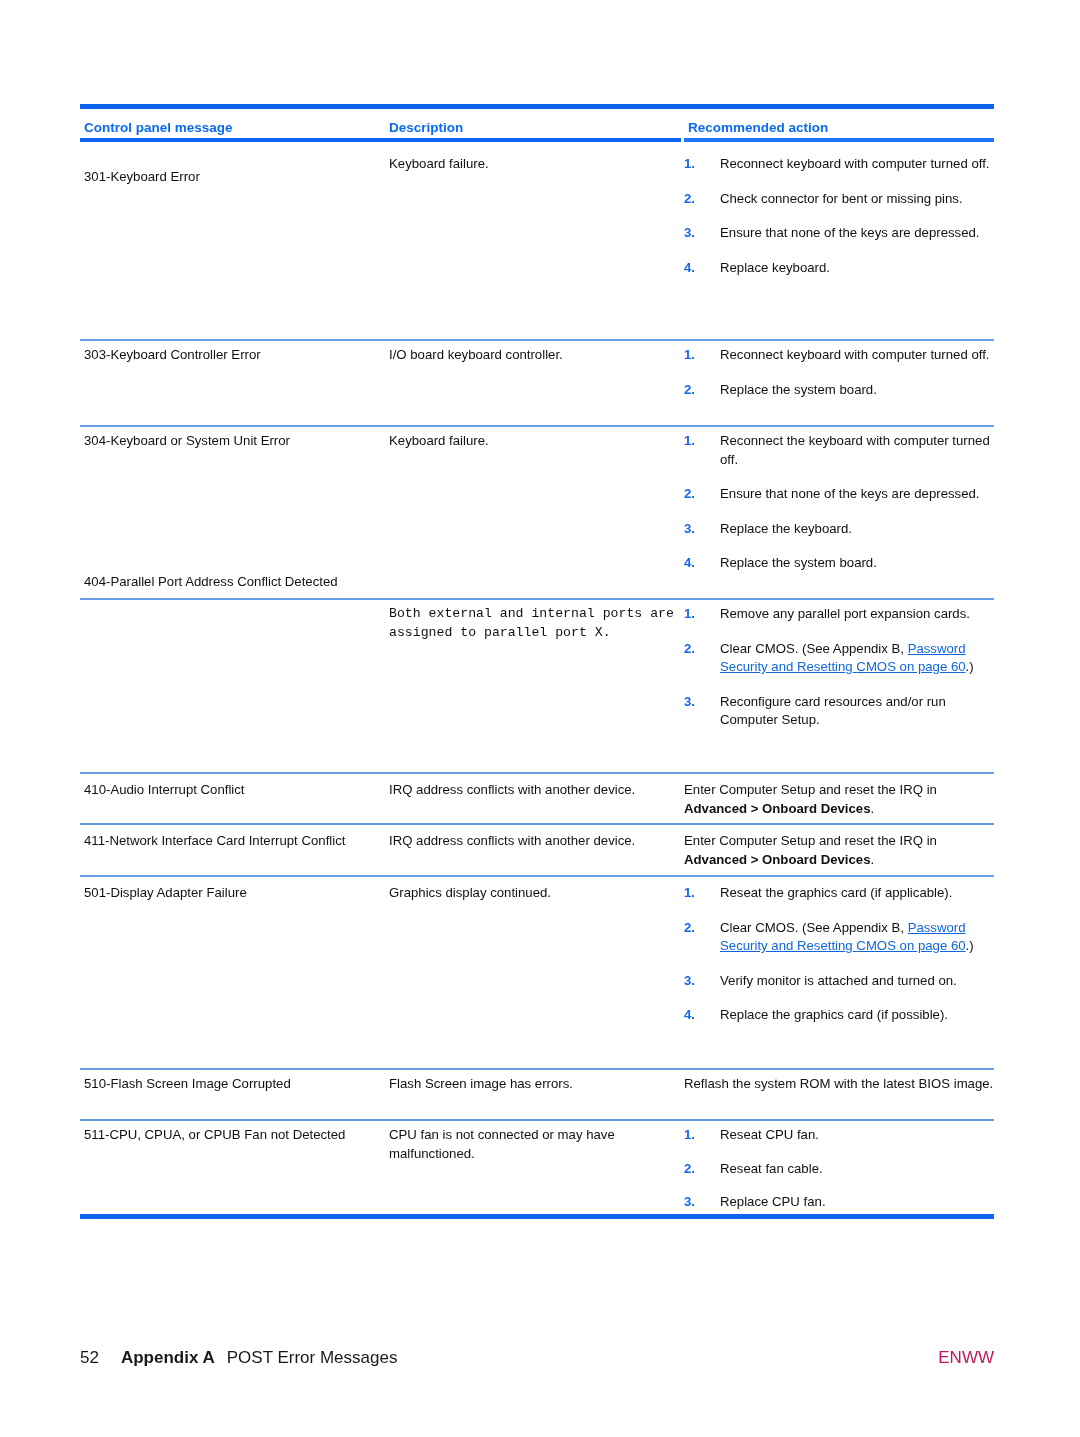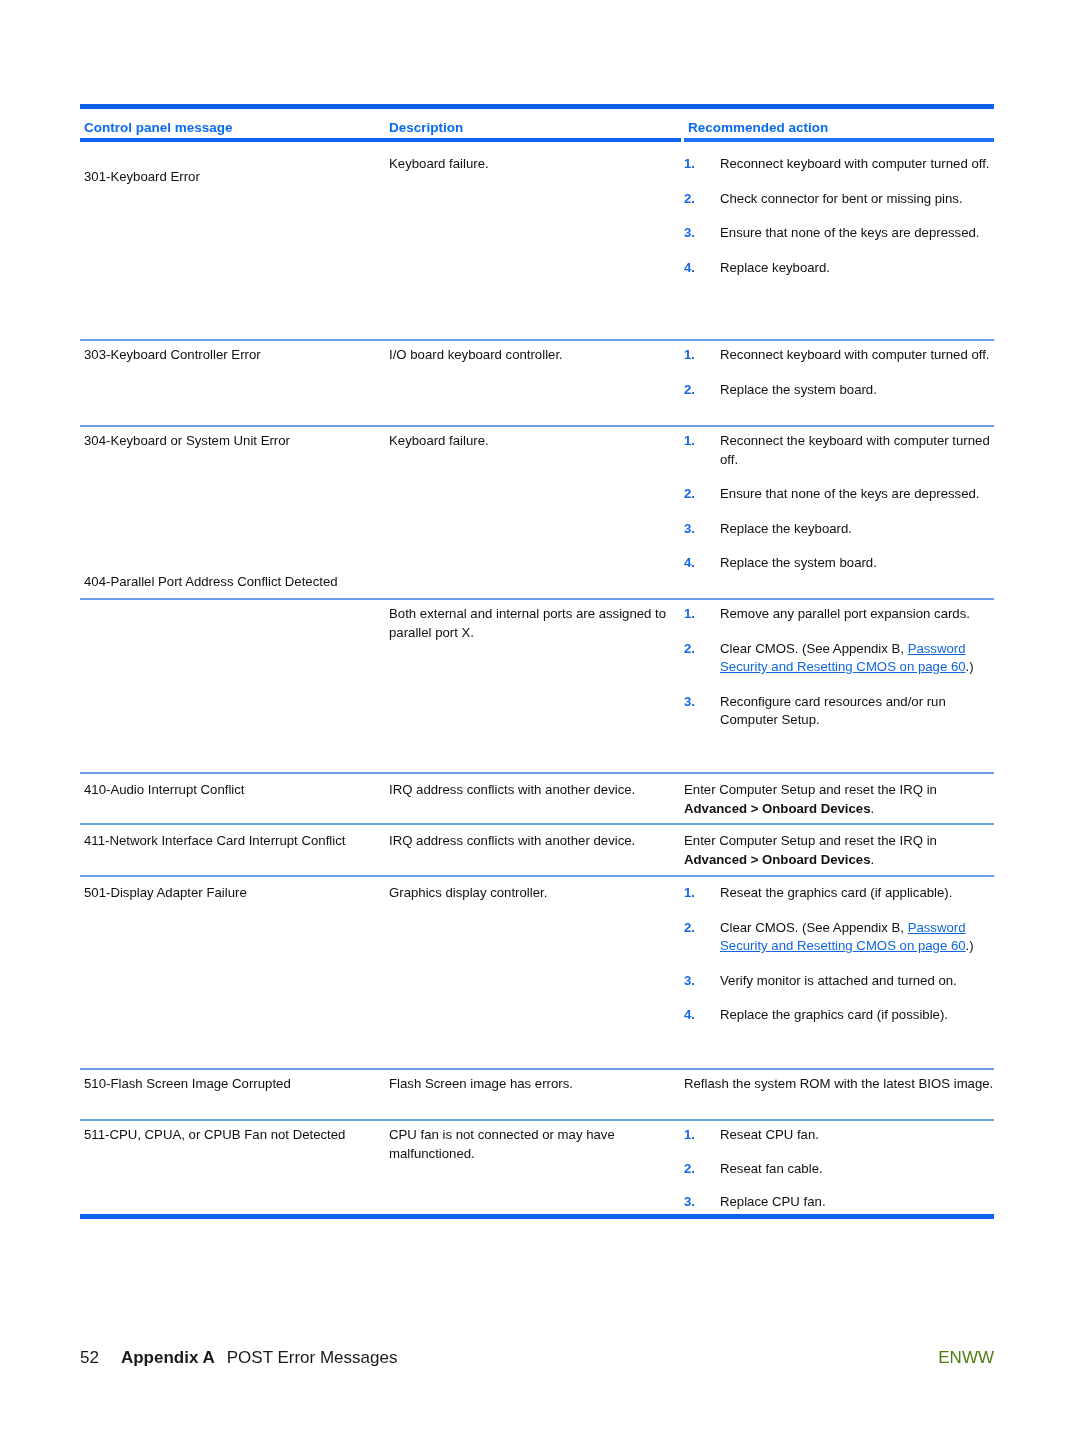--- a/index.html
+++ b/index.html
@@ -153,21 +153,21 @@
     color: #1a1a1a;
     white-space: nowrap;
   }
   .footer-left .pg { margin-right: 22px; }
   .footer-left .apx { margin-right: 12px; font-weight: bold; }
   .footer-right {
     position: absolute;
     right: 0;
     top: 0;
     font-size: 17px;
-    color: #4d7c0f;
+    color: #be185d;
     white-space: nowrap;
   }
 </style>
 </head>
 <body>
 
 <div class="page">
 
 
   <div class="rule-thick" style="top:104px;"></div>
@@ -238,21 +238,21 @@
       <div class="step">
         <span class="step-num">4.</span>
         <span class="step-txt">Replace the system board.</span>
       </div>
     </div>
   </div>
   <div class="rule-thin" style="top:598px;"></div>
 
   <div class="row">
     <div class="cell c1" style="top:573px;">404-Parallel Port Address Conflict Detected</div>
-    <div class="cell c2" style="top:605px;">Both external and internal ports are assigned to parallel port X.</div>
+    <div class="cell c2" style="top:605px;font-family:Liberation Mono, monospace;">Both external and internal ports are assigned to parallel port X.</div>
     <div class="steps" style="top:605px;">
       <div class="step">
         <span class="step-num">1.</span>
         <span class="step-txt">Remove any parallel port expansion cards.</span>
       </div>
       <div class="step">
         <span class="step-num">2.</span>
         <span class="step-txt"><span>Clear CMOS. (See Appendix B, </span><a class="doclink" href="#"><span>Password Security and Resetting</span> <span>CMOS on page 60</span></a><span>.)</span></span>
       </div>
       <div class="step">
@@ -272,21 +272,21 @@
 
   <div class="row">
     <div class="cell c1" style="top:832px; width:310px;">411-Network Interface Card Interrupt Conflict</div>
     <div class="cell c2" style="top:832px;">IRQ address conflicts with another device.</div>
     <div class="plain-action" style="top:832px;"><span>Enter Computer Setup and reset the IRQ in </span><span class="bold">Advanced &gt; Onboard Devices</span><span>.</span></div>
   </div>
   <div class="rule-thin" style="top:875px;"></div>
 
   <div class="row">
     <div class="cell c1" style="top:884px;">501-Display Adapter Failure</div>
-    <div class="cell c2" style="top:884px;">Graphics display controller.</div>
+    <div class="cell c2" style="top:884px;">Graphics display continued.</div>
     <div class="steps" style="top:884px;">
       <div class="step">
         <span class="step-num">1.</span>
         <span class="step-txt">Reseat the graphics card (if applicable).</span>
       </div>
       <div class="step">
         <span class="step-num">2.</span>
         <span class="step-txt"><span>Clear CMOS. (See Appendix B, </span><a class="doclink" href="#"><span>Password Security and Resetting</span> <span>CMOS on page 60</span></a><span>.)</span></span>
       </div>
       <div class="step">

